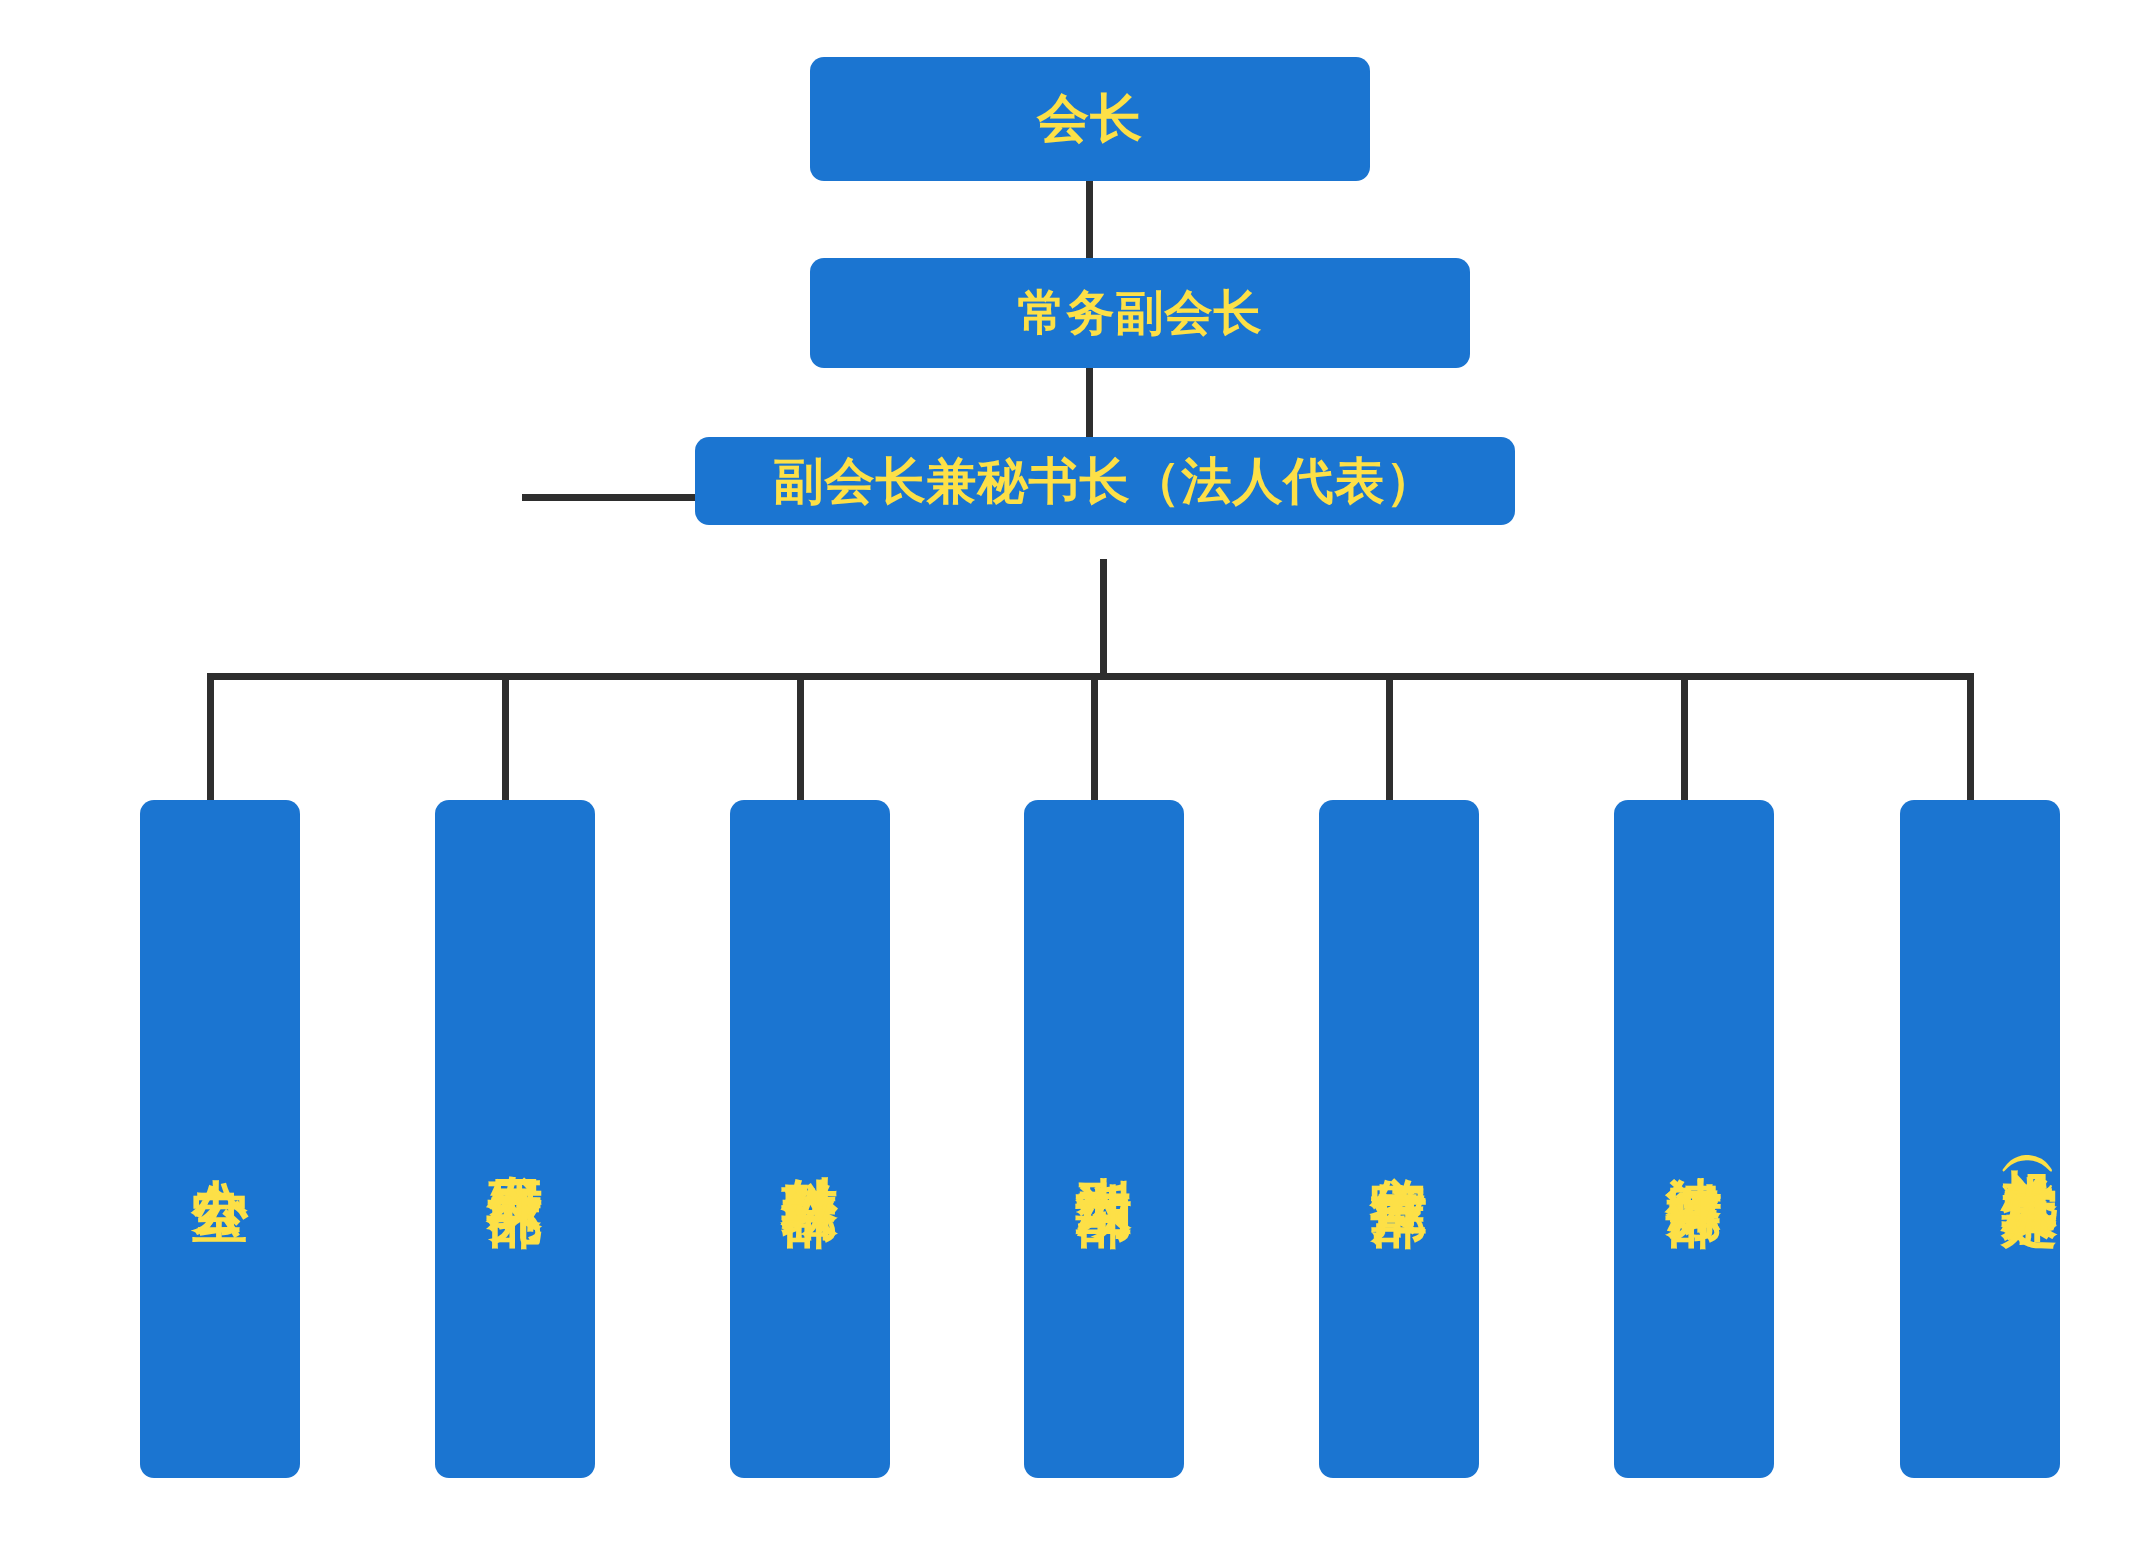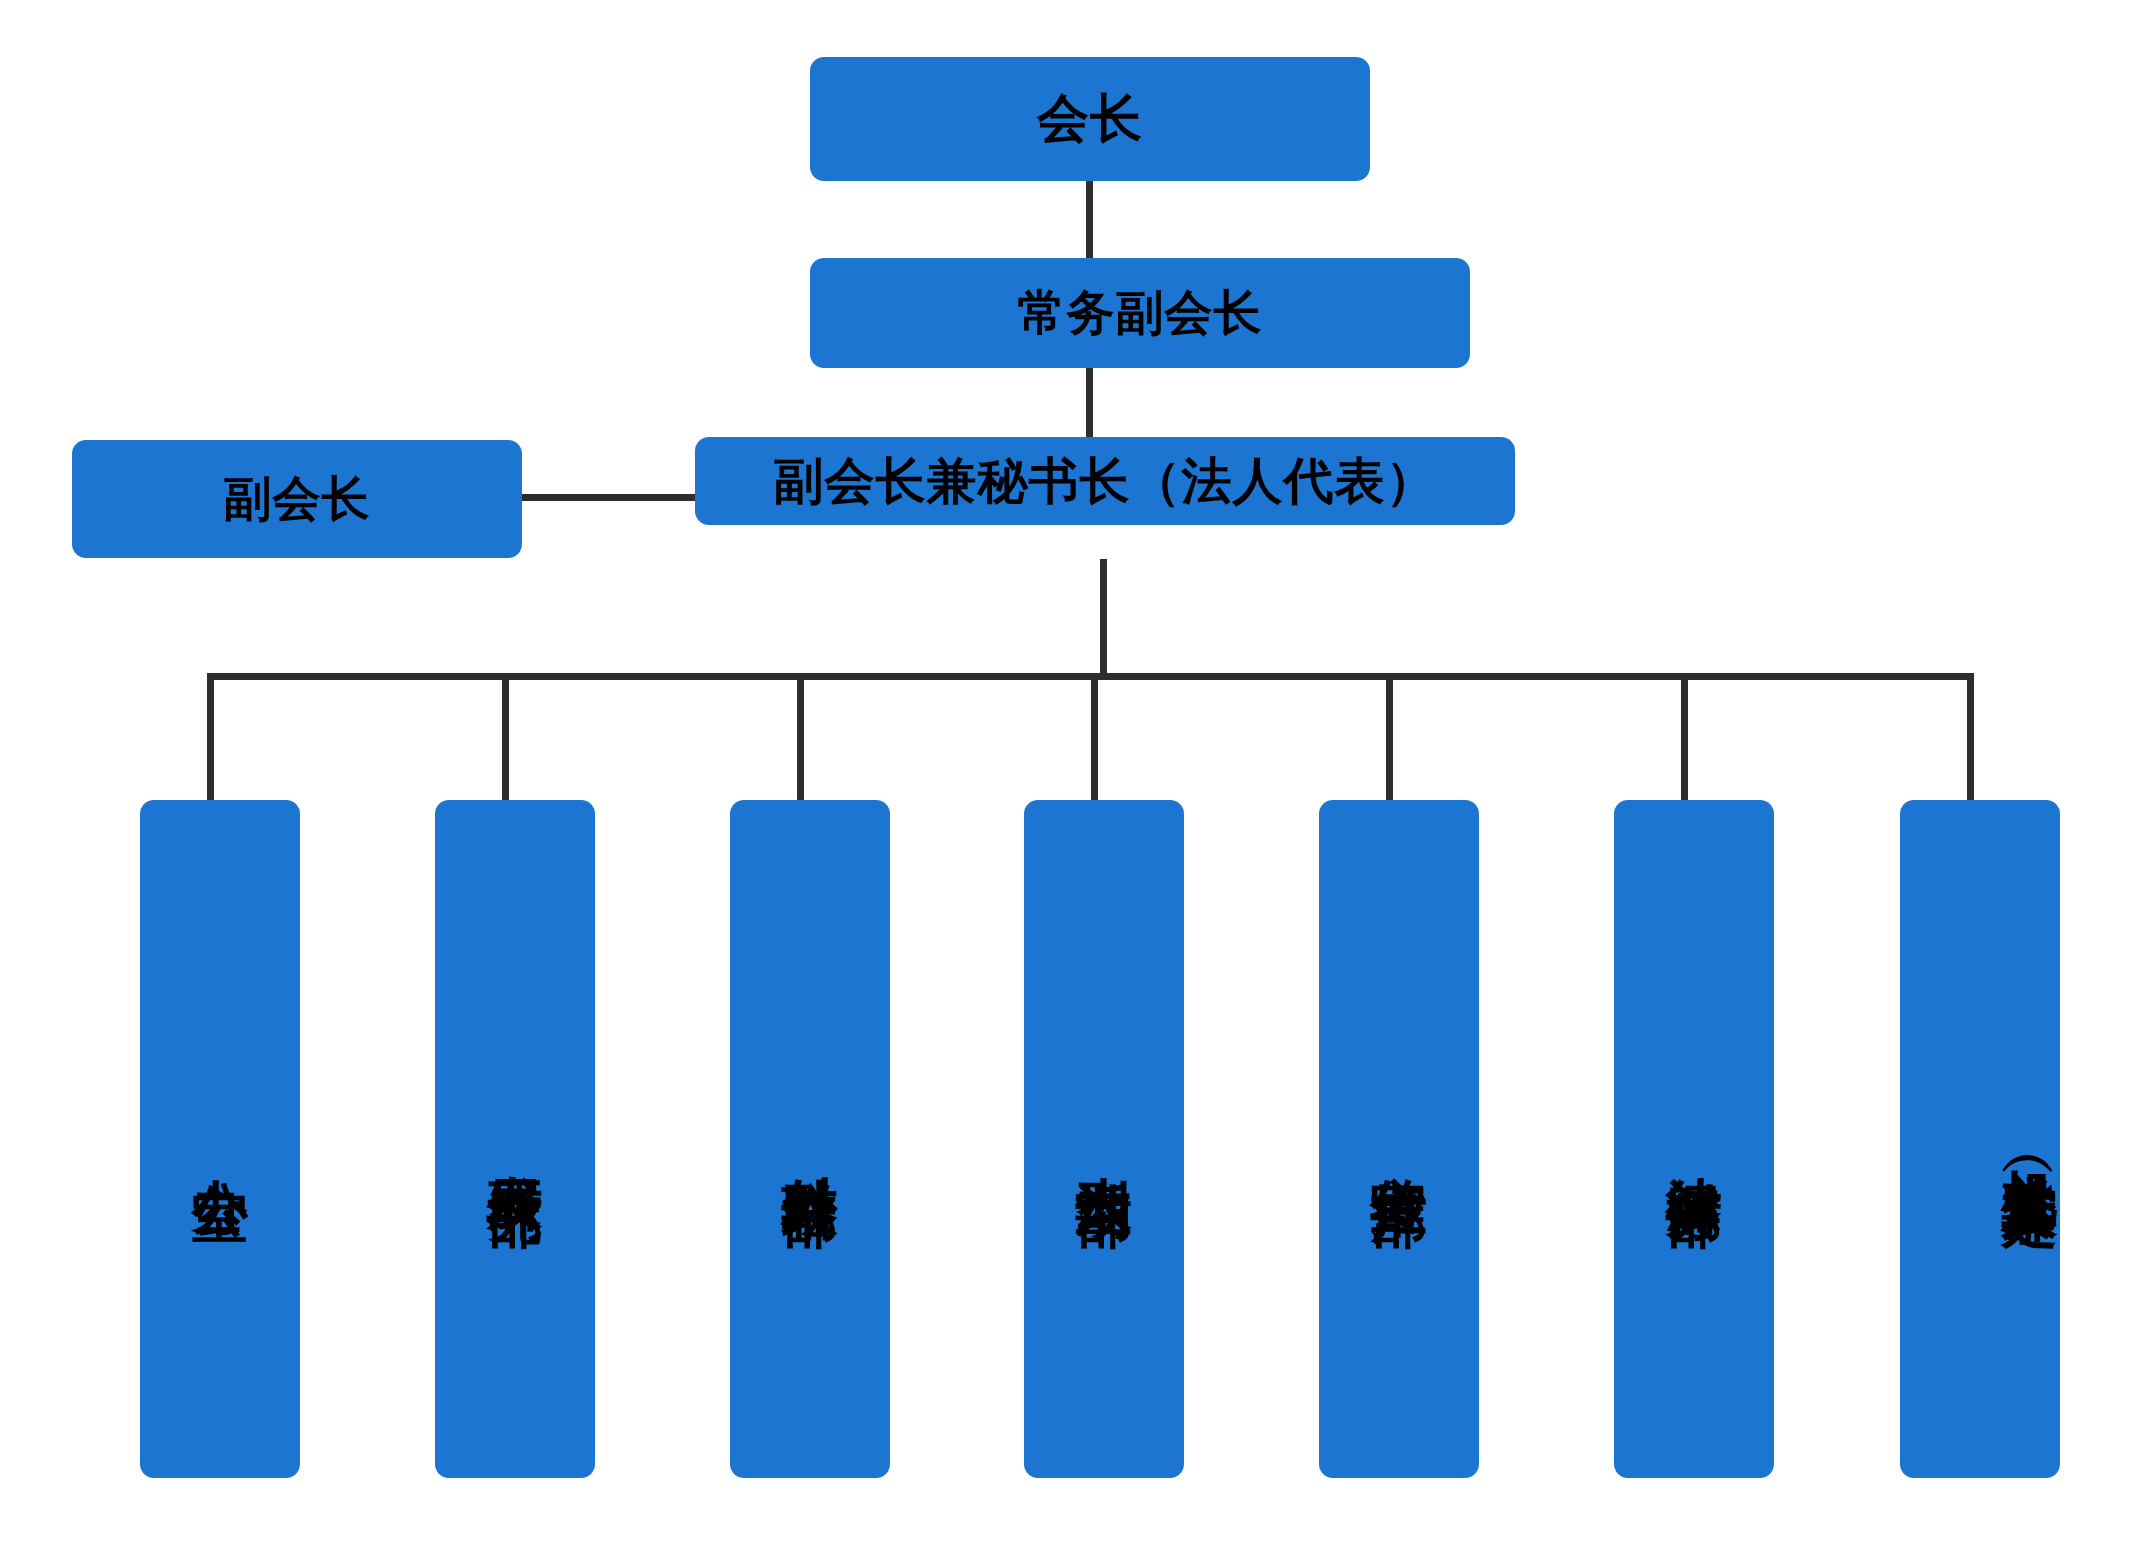--- a/index.html
+++ b/index.html
@@ -19,21 +19,21 @@
 
   
   .node {
     position: absolute;
     background: #1b75d1;
     border-radius: 14px;
     box-sizing: border-box;
     display: flex;
     align-items: center;
     justify-content: center;
-    color: #000000;
+    color: #fde047;
     font-weight: 700;
     letter-spacing: 0.02em;
     text-align: center;
     user-select: none;
   }
 
   
   .node.horiz { padding: 0 14px; }
 
   #node-president      { left: 810px;  top: 57px;  width: 560px;  height: 124px; font-size: 52px; }
@@ -66,21 +66,20 @@
 <div id="canvas">
 
   <div class="node horiz" id="node-president">会长</div>
 
   <div class="line v" style="left:1086px; top:181px; height:77px;"></div>
 
   <div class="node horiz" id="node-exec-vp">常务副会长</div>
 
   <div class="line v" style="left:1086px; top:368px; height:70px;"></div>
 
-  <div class="node horiz" id="node-vp">副会长</div>
 
   <div class="line h" style="left:522px; top:494px; width:175px;"></div>
 
   <div class="node horiz" id="node-sg">副会长兼秘书长（法人代表）</div>
 
   <div class="line v" style="left:1100px; top:559px; height:120px;"></div>
 
   <div class="line h" style="left:207px; top:673px; width:1767px;"></div>
 
   <div class="line v" style="left:207px; top:673px; height:130px;"></div>

